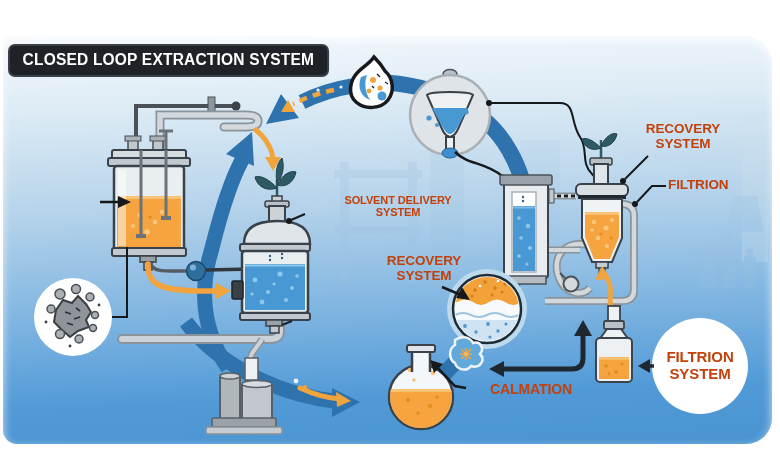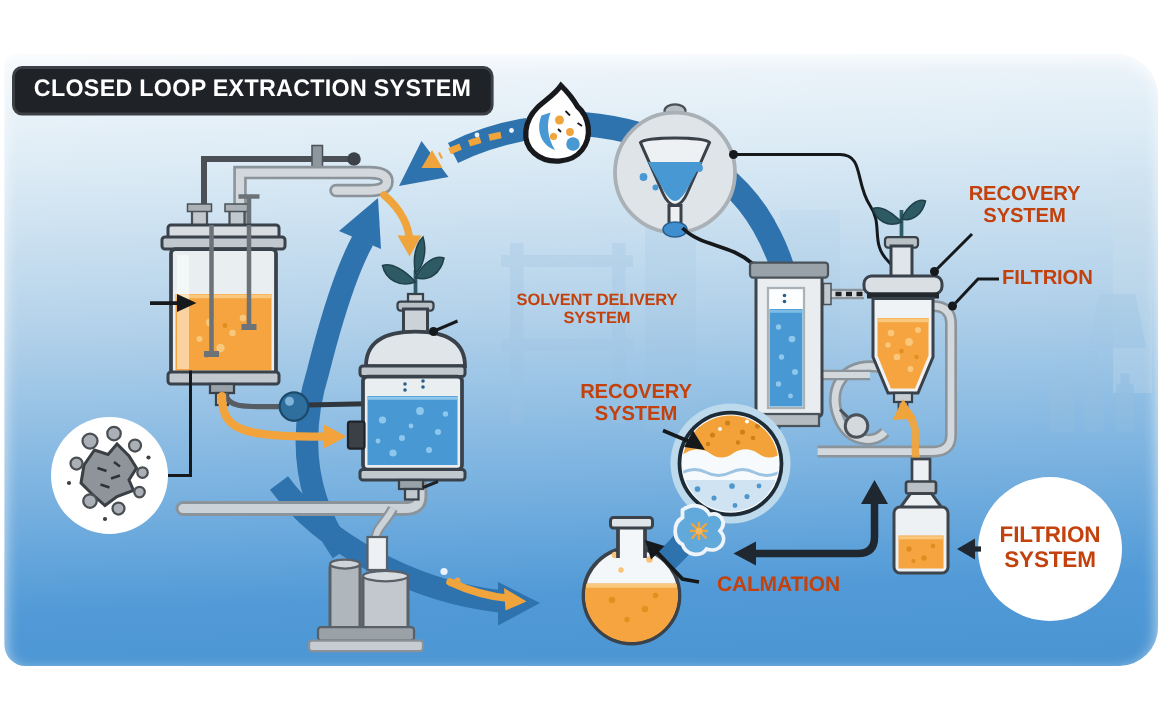--- a/index.html
+++ b/index.html
@@ -450,21 +450,21 @@
 
   <div class="lbl" style="left:641px;top:122px;width:84px;font-size:13.5px;">
     <div>RECOVERY</div>
     <div>SYSTEM</div>
   </div>
 
   <div class="lbl" style="left:668px;top:178px;width:70px;font-size:13.5px;text-align:left;">
     <div>FILTRION</div>
   </div>
 
-  <div class="lbl" style="left:468px;top:382px;width:92px;font-size:14px;text-align:right;">
+  <div class="lbl" style="left:490px;top:382px;width:92px;font-size:14px;text-align:left;">
     <div>CALMATION</div>
   </div>
 
   <div class="lbl" style="left:650px;top:348px;width:100px;font-size:15px;line-height:1.15;">
     <div>FILTRION</div>
     <div>SYSTEM</div>
   </div>
 </div>
 
 </body></html>

